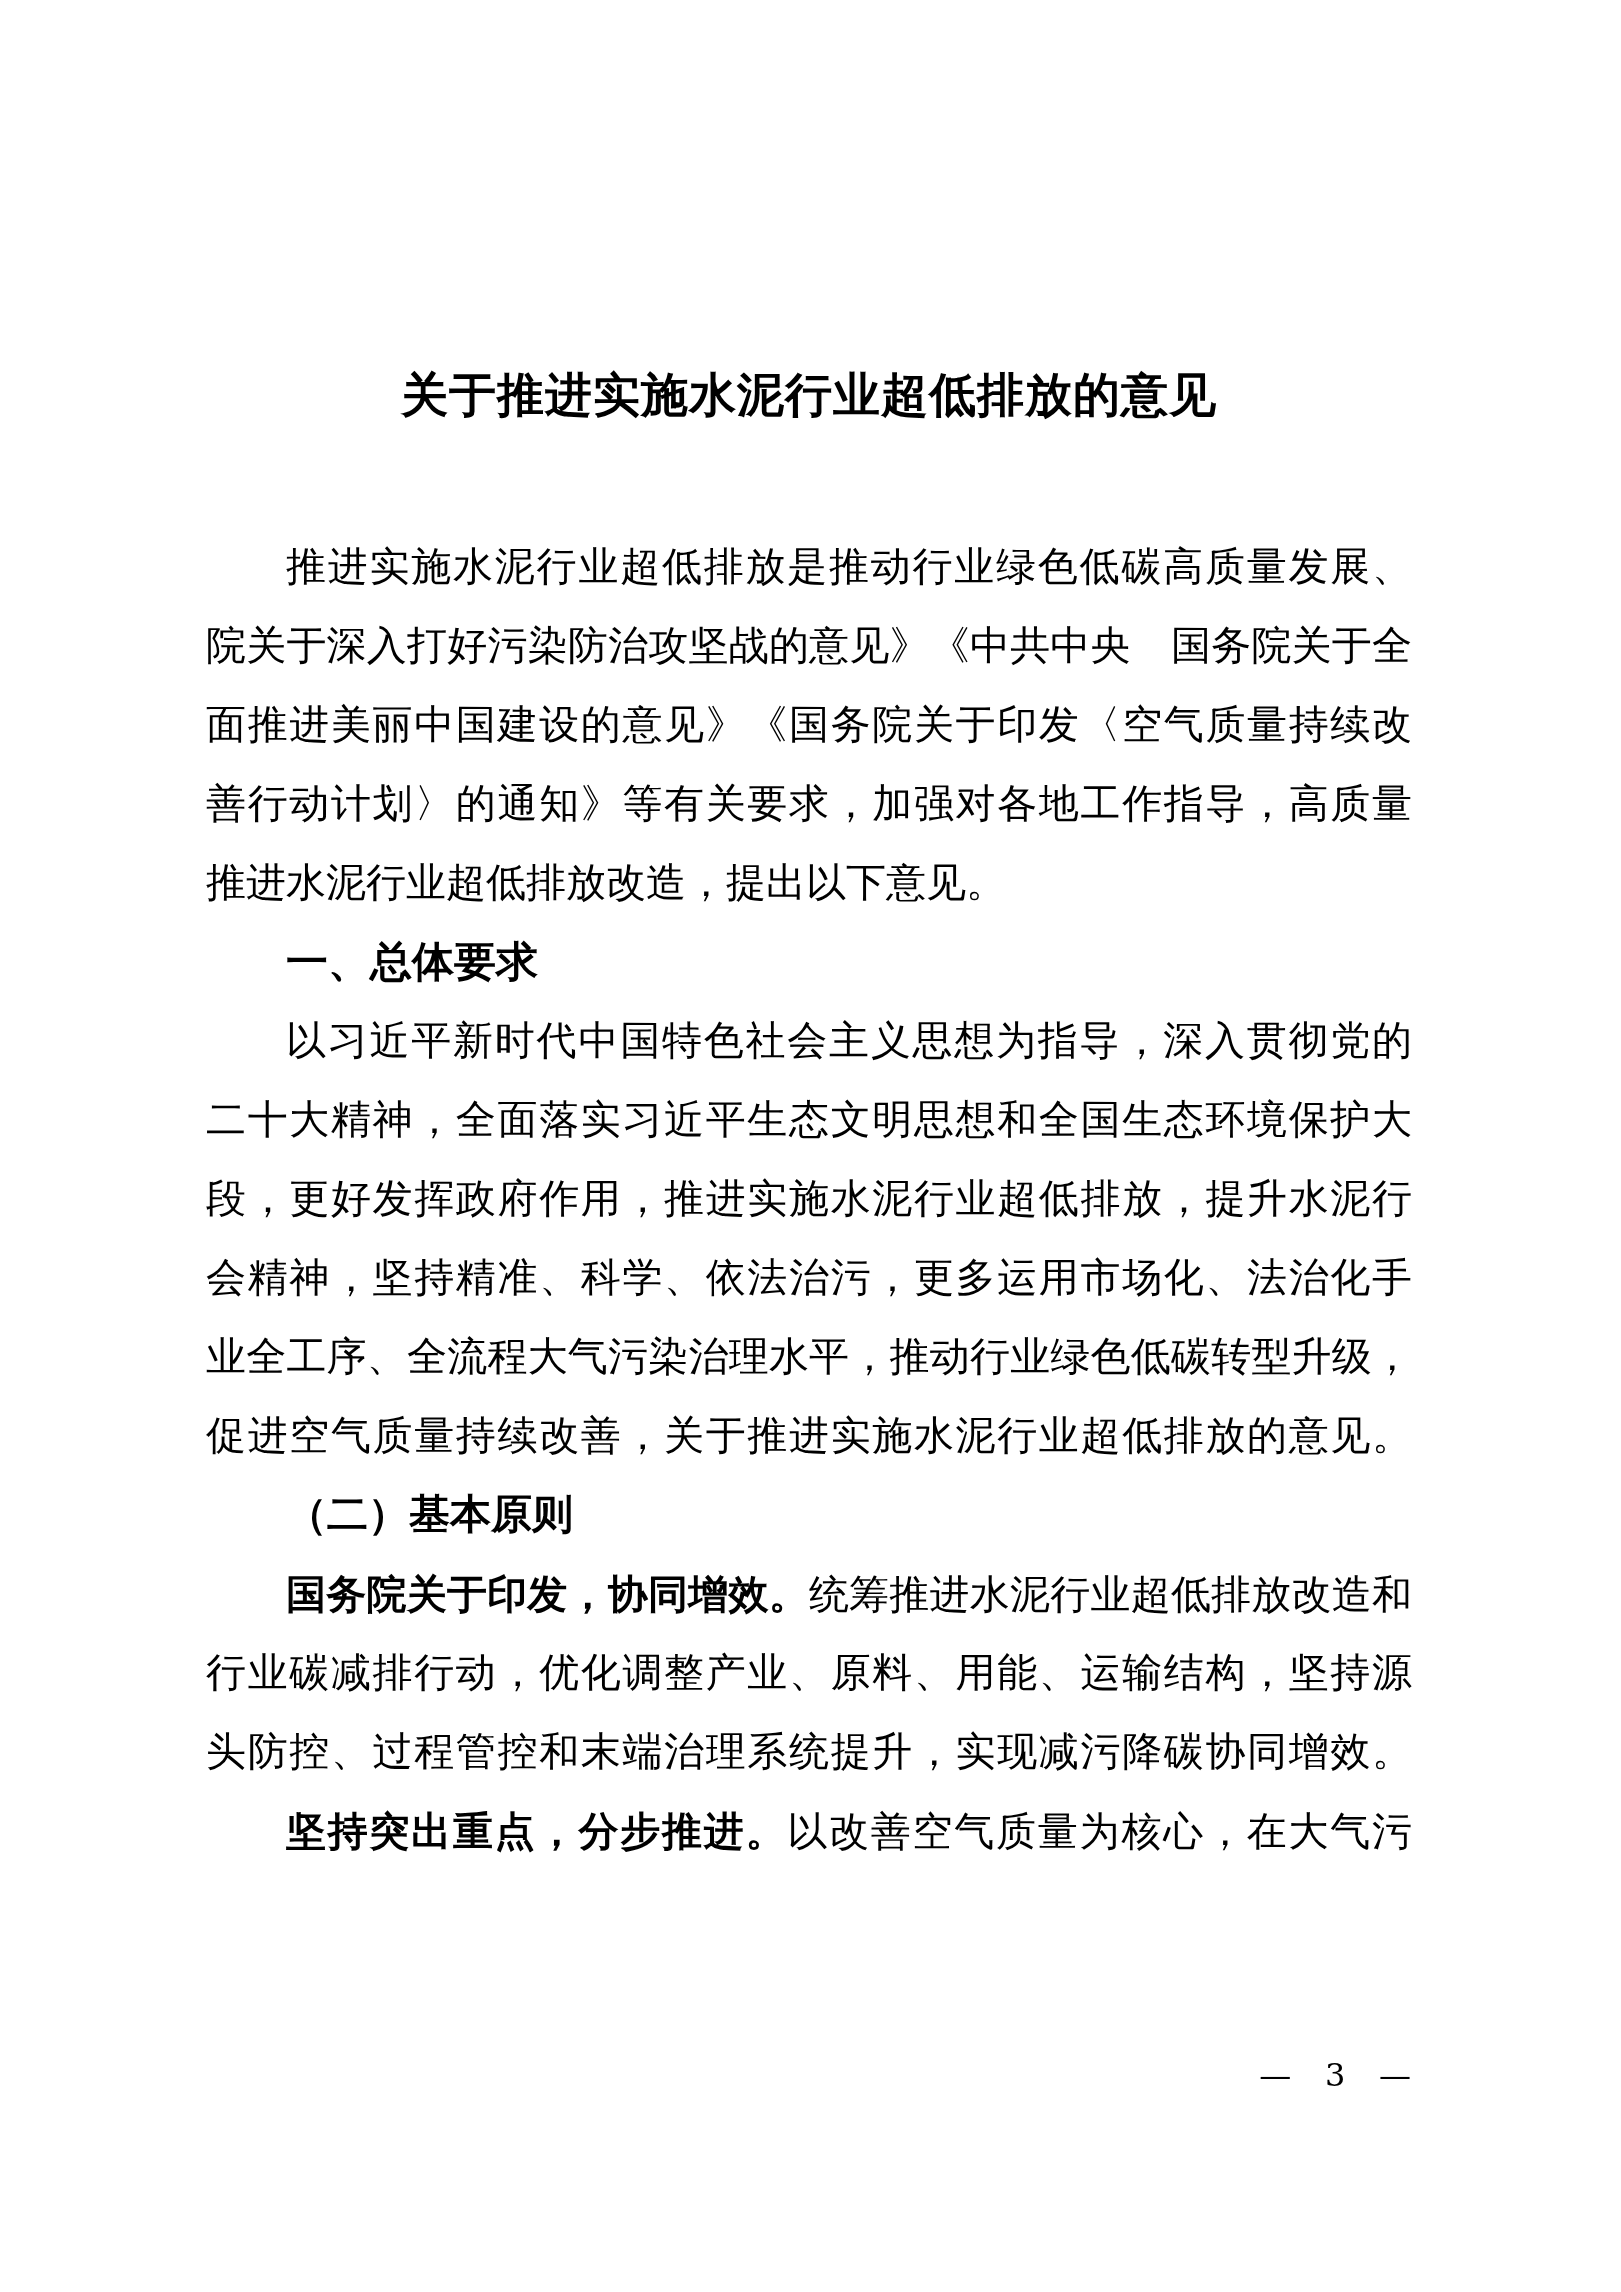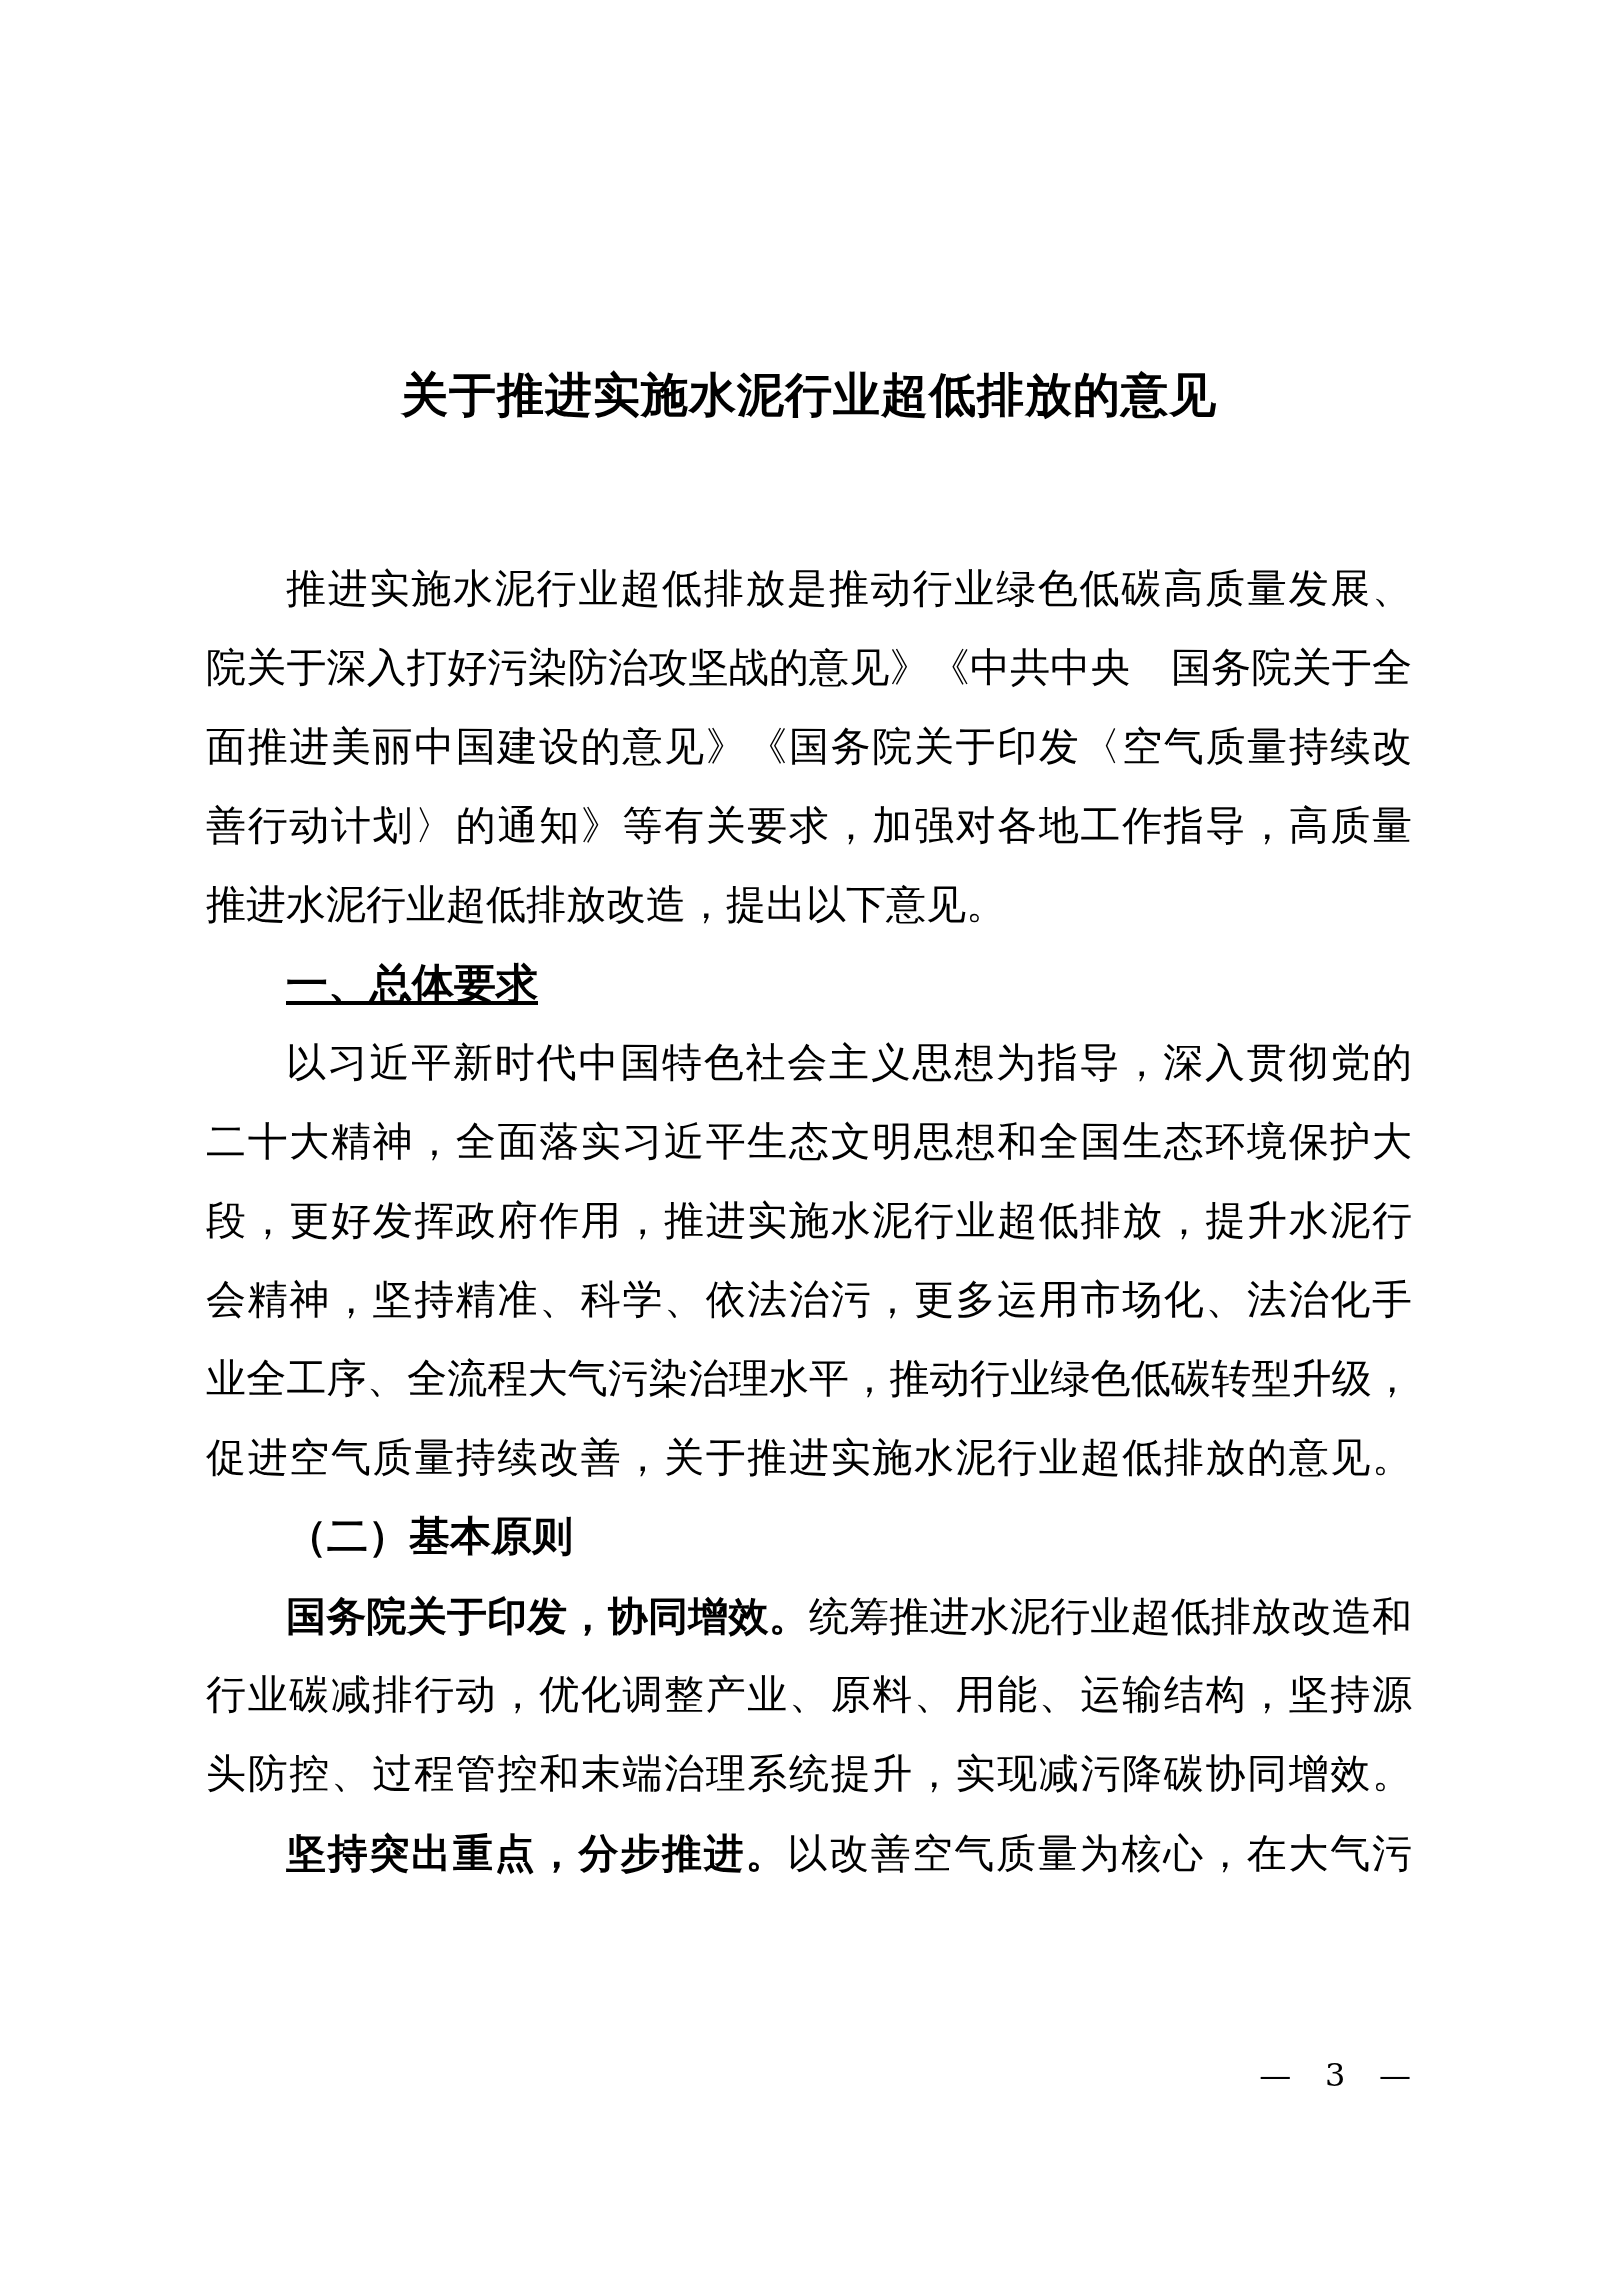--- a/index.html
+++ b/index.html
@@ -26,21 +26,21 @@
     font-size: 47px;
     line-height: 63px;
     font-weight: 700;
     letter-spacing: 1px;
     font-family: "DejaVu Sans", sans-serif;
     white-space: nowrap;
   }
   .text-column {
     position: absolute;
     left: 206px;
-    top: 549px;
+    top: 527px;
     width: 1206px;
   }
   .line {
     height: 79px;
     line-height: 79px;
     font-size: 40px;
     white-space: nowrap;
     font-family: "DejaVu Serif", serif;
   }
   .line.justify {
@@ -48,21 +48,20 @@
     text-align: justify;
     text-align-last: justify;
   }
   .line.indent {
     padding-left: 80px;
   }
   .h1-line {
     font-family: "DejaVu Sans", sans-serif;
     font-weight: 700;
     font-size: 42px;
-    text-decoration: underline;
   }
   .h2-line {
     font-weight: 700;
     font-size: 41px;
   }
   .lead {
     font-weight: 700;
   }
   .page-number {
     position: absolute;

